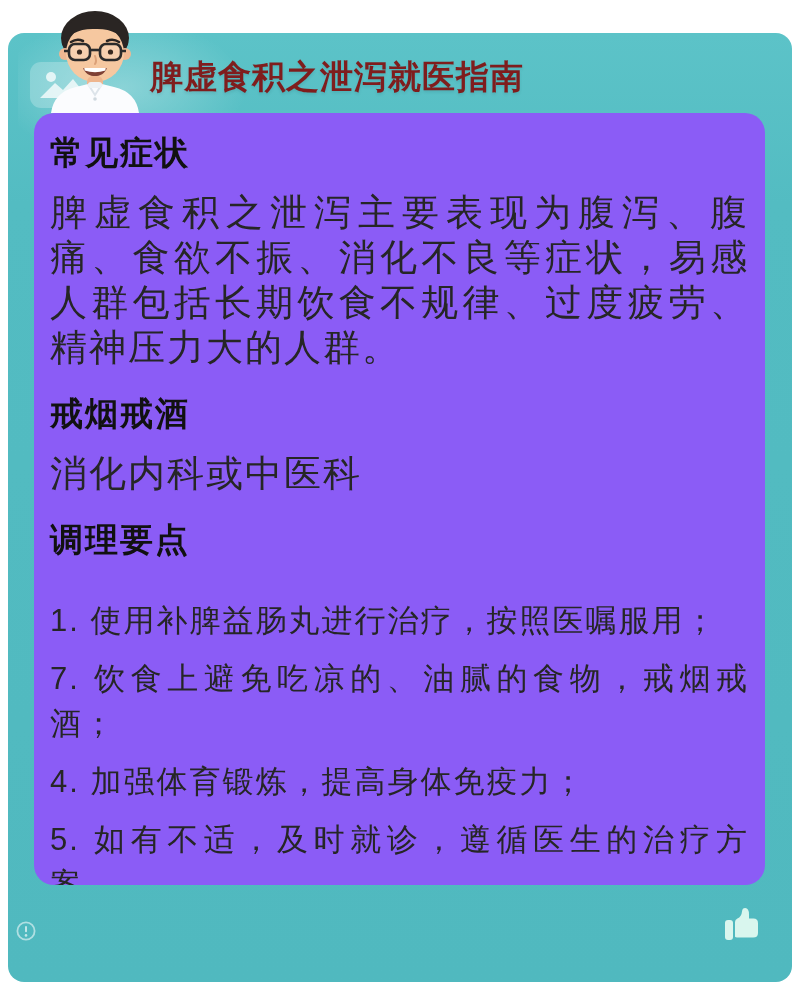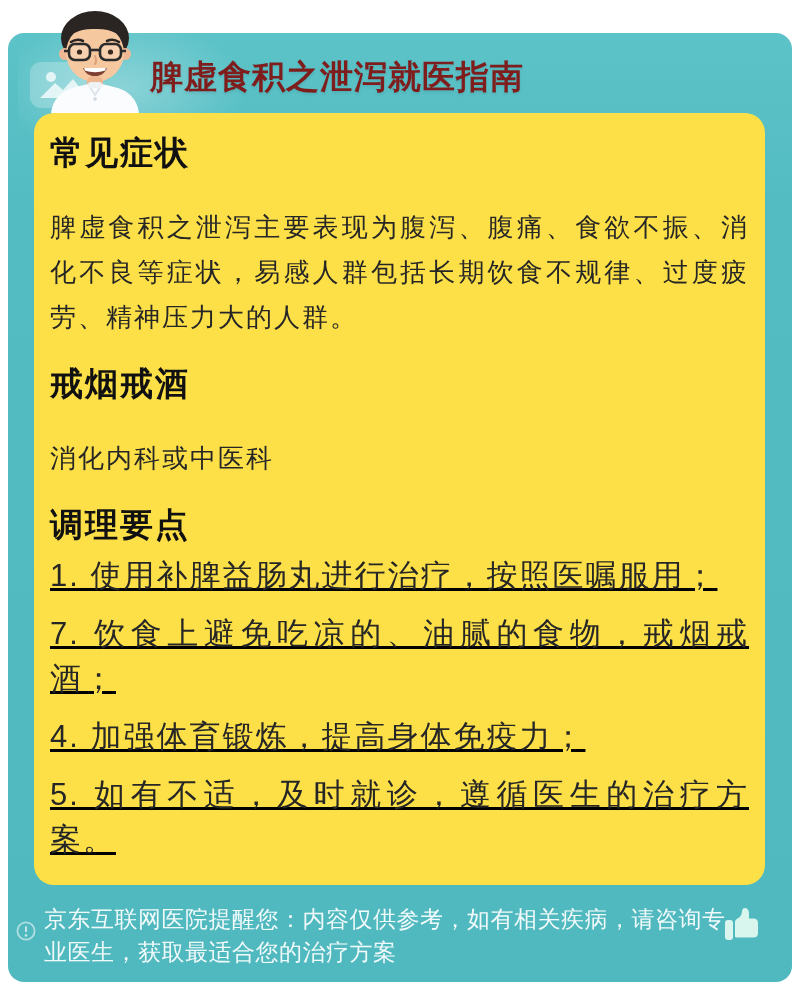--- a/index.html
+++ b/index.html
@@ -26,33 +26,33 @@
     position:absolute; left:38px; top:6px; width:114px; height:107px; z-index:3;
   }
   .page-title {
     position:absolute; left:150px; top:55px; z-index:4;
     font-size:33px; font-weight:bold; color:#7f1d1d; letter-spacing:1px;
     text-shadow:0 2px 3px rgba(0,60,64,0.12);
     white-space:nowrap;
   }
   .card {
     position:absolute; left:34px; top:113px; width:731px; height:772px;
-    background:#fde047; border-radius:20px; z-index:5;
+    background:#8b5cf6; border-radius:20px; z-index:5;
     padding:20px 16px 0 16px; overflow:hidden;
   }
   .sec-heading {
     font-size:33px; line-height:40px; font-weight:bold; color:#111111;
     letter-spacing:2px; margin-top:24px;
   }
   .sec-heading.first { margin-top:0; }
   .sec-body {
-    font-size:26px; line-height:45px; color:#262626; letter-spacing:2px;
-    margin-top:32px; text-align:justify;
+    font-size:37px; line-height:45px; color:#262626; letter-spacing:2px;
+    margin-top:17px; text-align:justify;
   }
-  .points-list { list-style:none; margin-top:8px;text-decoration:underline; }
+  .points-list { list-style:none; margin-top:38px; }
   .points-list li {
     font-size:31px; line-height:45px; color:#262626; letter-spacing:2px;
     margin-bottom:13px; text-align:justify;
   }
   .footer-text {
     position:absolute; left:44px; top:903px; width:684px; z-index:4;
     font-size:23px; line-height:33px; color:rgba(255,255,255,0.92);
     letter-spacing:0.5px;
   }
   .alert-icon { position:absolute; left:15px; top:920px; width:22px; height:22px; z-index:4; }
@@ -121,21 +121,20 @@
     </ul>
   </div>
 
   <div class="alert-icon">
     <svg width="22" height="22" viewBox="0 0 22 22">
       <circle cx="11" cy="11" r="8.6" fill="none" stroke="rgba(255,255,255,0.55)" stroke-width="1.8"></circle>
       <rect x="10" y="6" width="2" height="6.2" rx="1" fill="rgba(255,255,255,0.65)"></rect>
       <circle cx="11" cy="15.4" r="1.3" fill="rgba(255,255,255,0.65)"></circle>
     </svg>
   </div>
-  <div class="footer-text">京东互联网医院提醒您：内容仅供参考，如有相关疾病，请咨询专业医生，获取最适合您的治疗方案</div>
 
   <button class="thumb-btn" aria-label="like">
     <svg width="40" height="40" viewBox="0 0 40 40">
       <rect x="3" y="15" width="8" height="20" rx="3" fill="#d9f6ee"></rect>
       <path d="M13 31.5 V17 q0-2.6 2.4-3.6 q4.2-1.8 4.6-7 q0.3-3.4 3.2-3.4 q3.8 0 3.8 6.6 v4 h4.4 q4.6 0 4.6 4.6 v9.8 q0 4.5-4.8 4.5 H16.5 q-3.5 0-3.5-1 Z" fill="#d9f6ee"></path>
     </svg>
   </button>
 
 </div>
 

